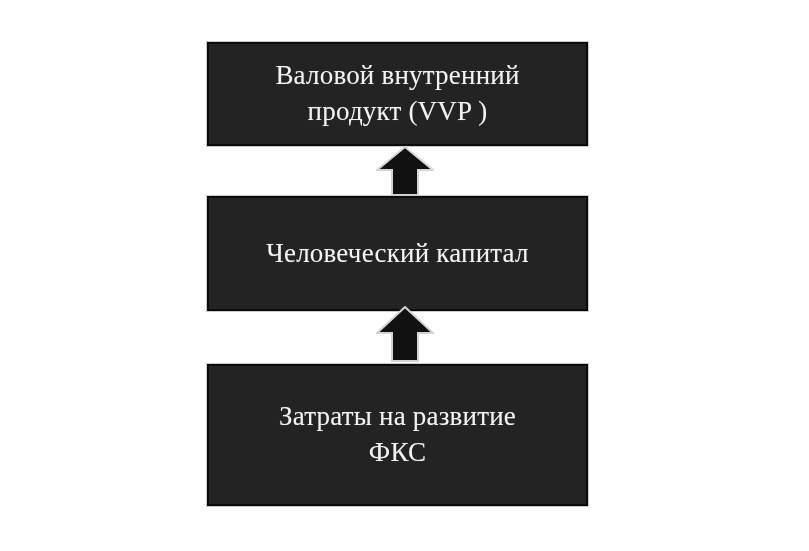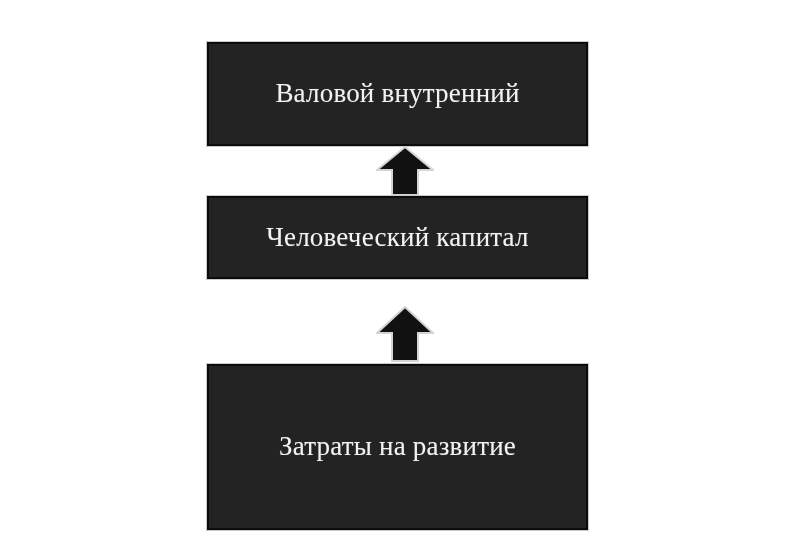--- a/index.html
+++ b/index.html
@@ -49,26 +49,26 @@
     text-shadow: 0 0 1px rgba(255,255,255,0.25);
   }
 
   #box-vvp {
     top: 42px;
     height: 104px;
   }
 
   #box-hk {
     top: 196px;
-    height: 83px;
+    height: 115px;
   }
 
   #box-zsp {
     top: 364px;
-    height: 166px;
+    height: 142px;
   }
 
   .arrow {
     position: absolute;
     left: 376px;
     width: 58px;
   }
 
   #arrow-zsp-to-hk {
     top: 306px;
@@ -86,35 +86,37 @@
     height: 100%;
   }
 </style>
 </head>
 <body>
 
 <div id="diagram">
 
   <div class="box" id="box-vvp">
     <span class="box-line">Валовой внутренний</span>
+    <span class="box-line">продукт (VVP )</span>
   </div>
 
   <div class="arrow" id="arrow-hk-to-vvp">
     <svg viewBox="0 0 58 50" preserveAspectRatio="none" aria-hidden="true">
       <polygon points="29,1 57,24 42,24 42,49 16,49 16,24 1,24" fill="#111111" stroke="#d4d4d4" stroke-width="2" stroke-linejoin="miter"></polygon>
     </svg>
   </div>
 
   <div class="box" id="box-hk">
     <span class="box-line">Человеческий капитал</span>
   </div>
 
   <div class="arrow" id="arrow-zsp-to-hk">
     <svg viewBox="0 0 58 56" preserveAspectRatio="none" aria-hidden="true">
       <polygon points="29,1 57,27 42,27 42,55 16,55 16,27 1,27" fill="#111111" stroke="#d4d4d4" stroke-width="2" stroke-linejoin="miter"></polygon>
     </svg>
   </div>
 
   <div class="box" id="box-zsp">
     <span class="box-line">Затраты на развитие</span>
+    <span class="box-line">ФКС</span>
   </div>
 
 </div>
 
 </body></html>

